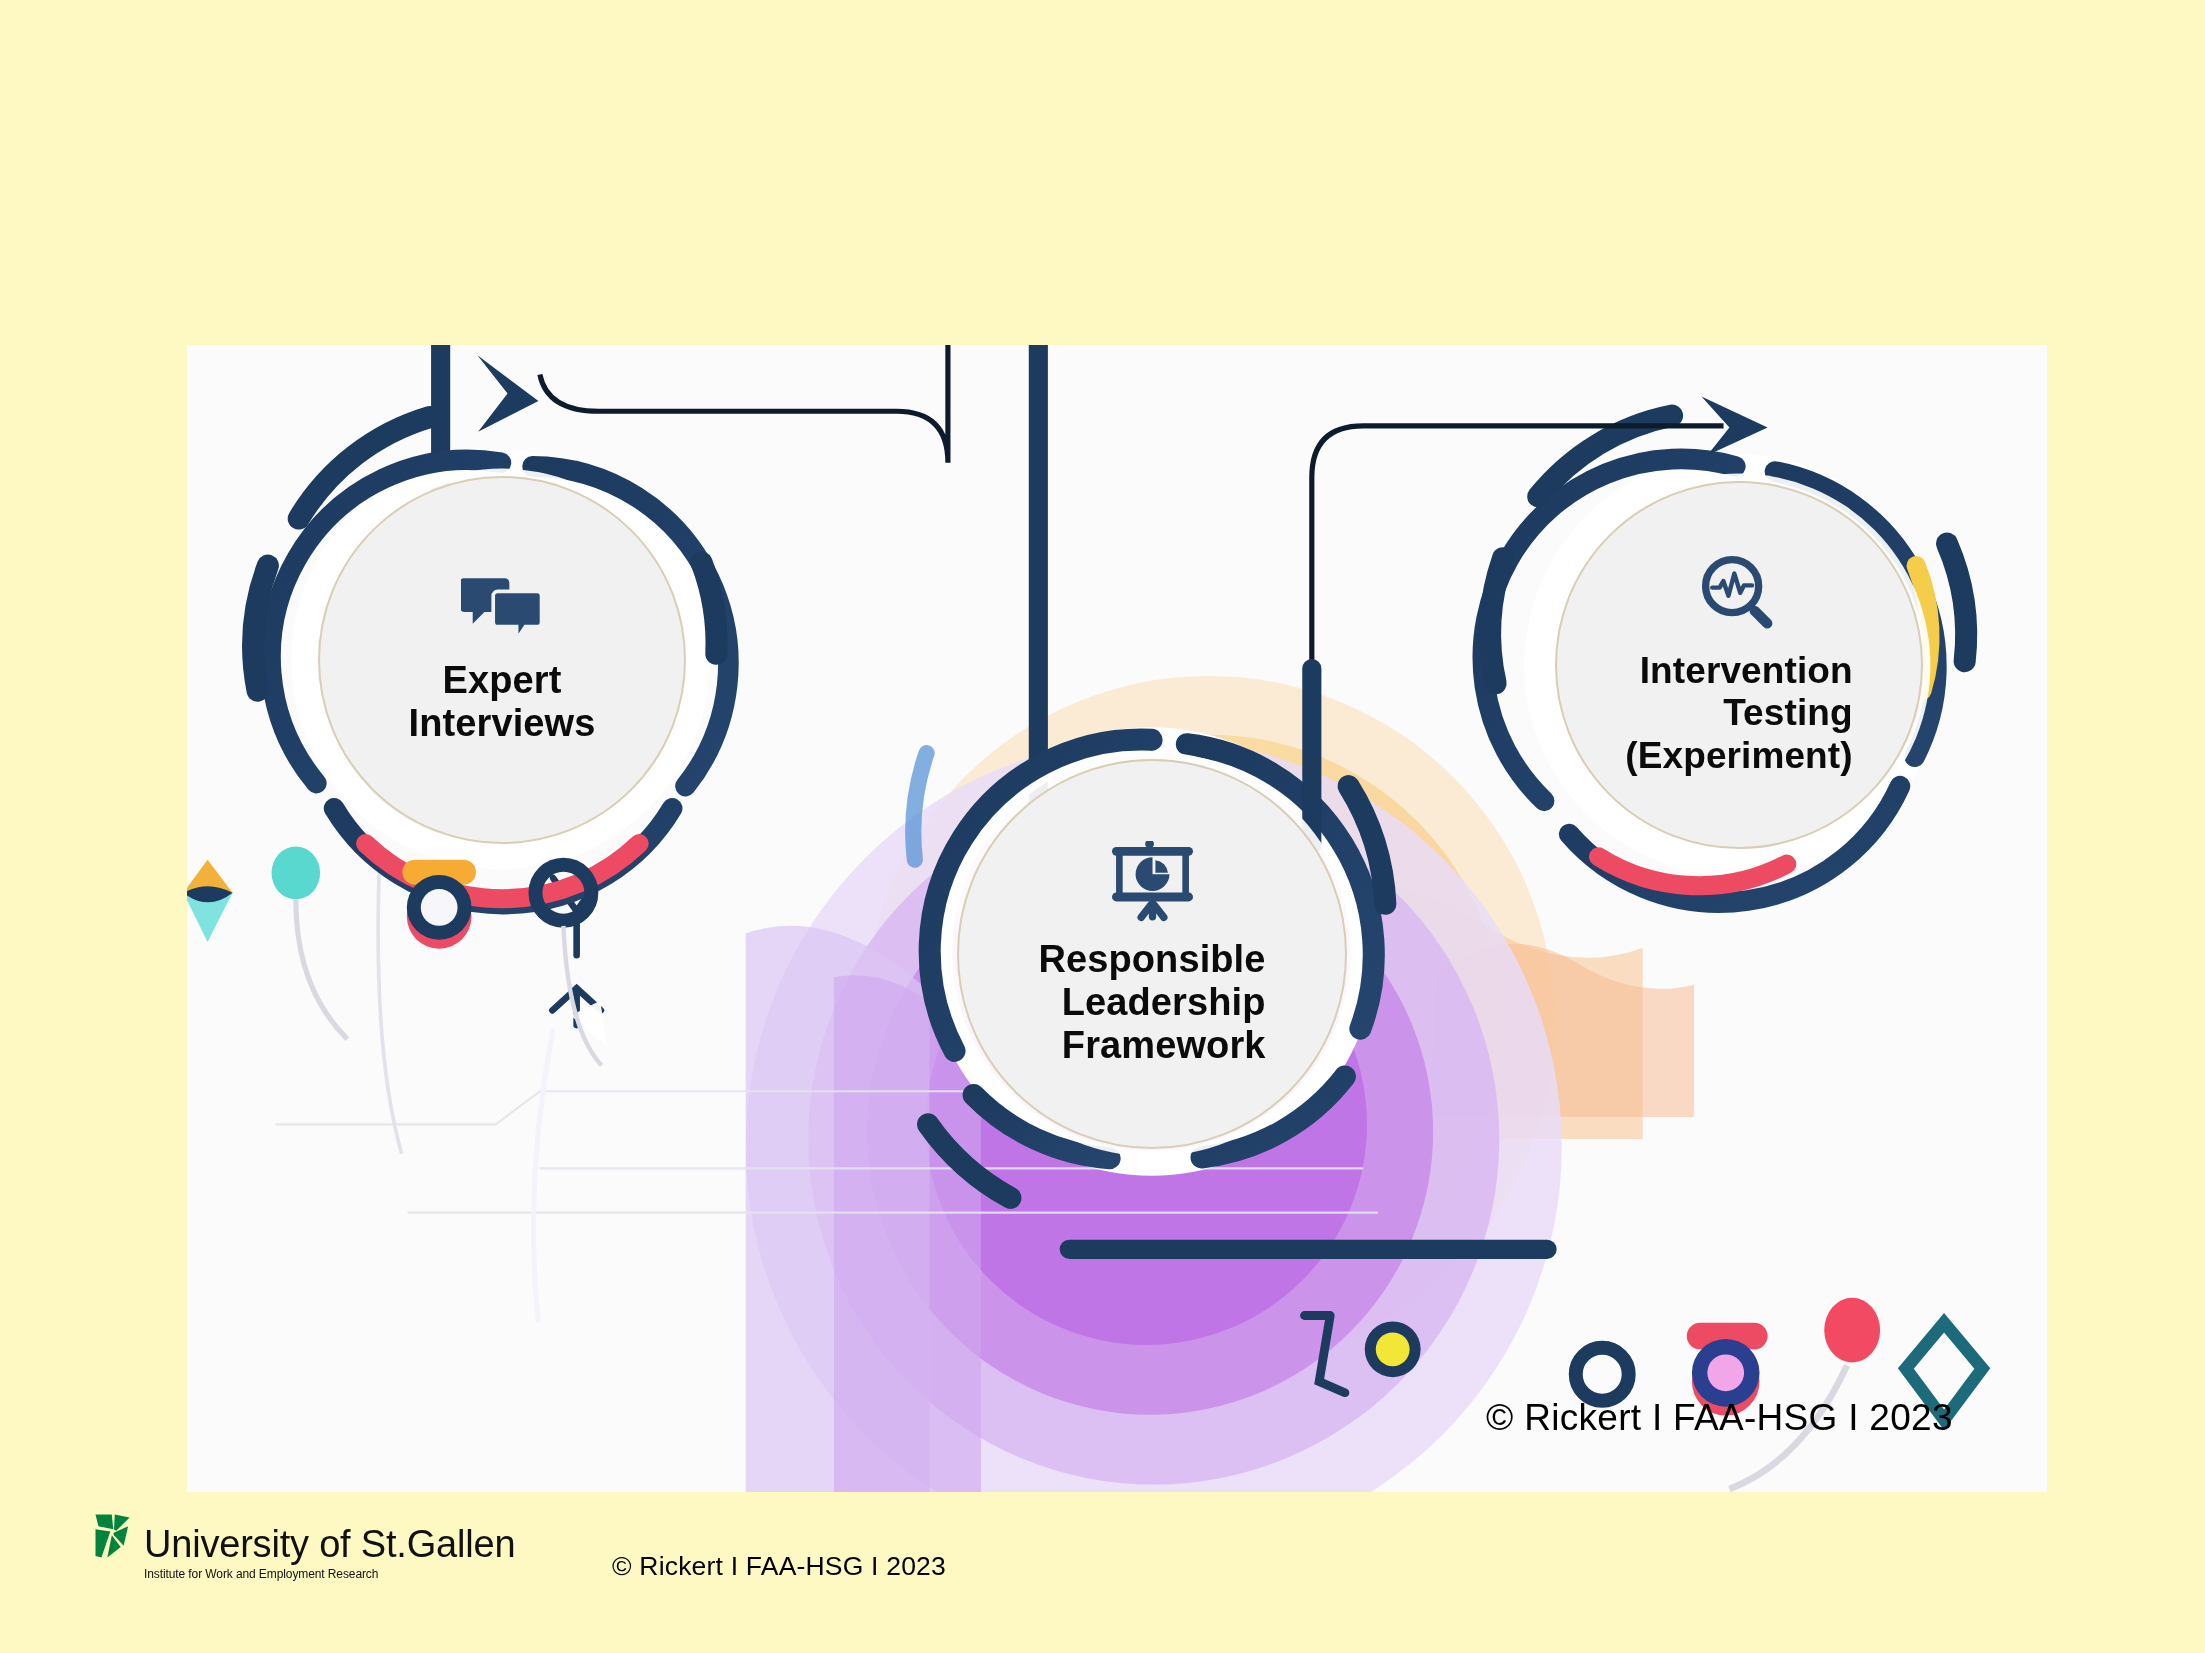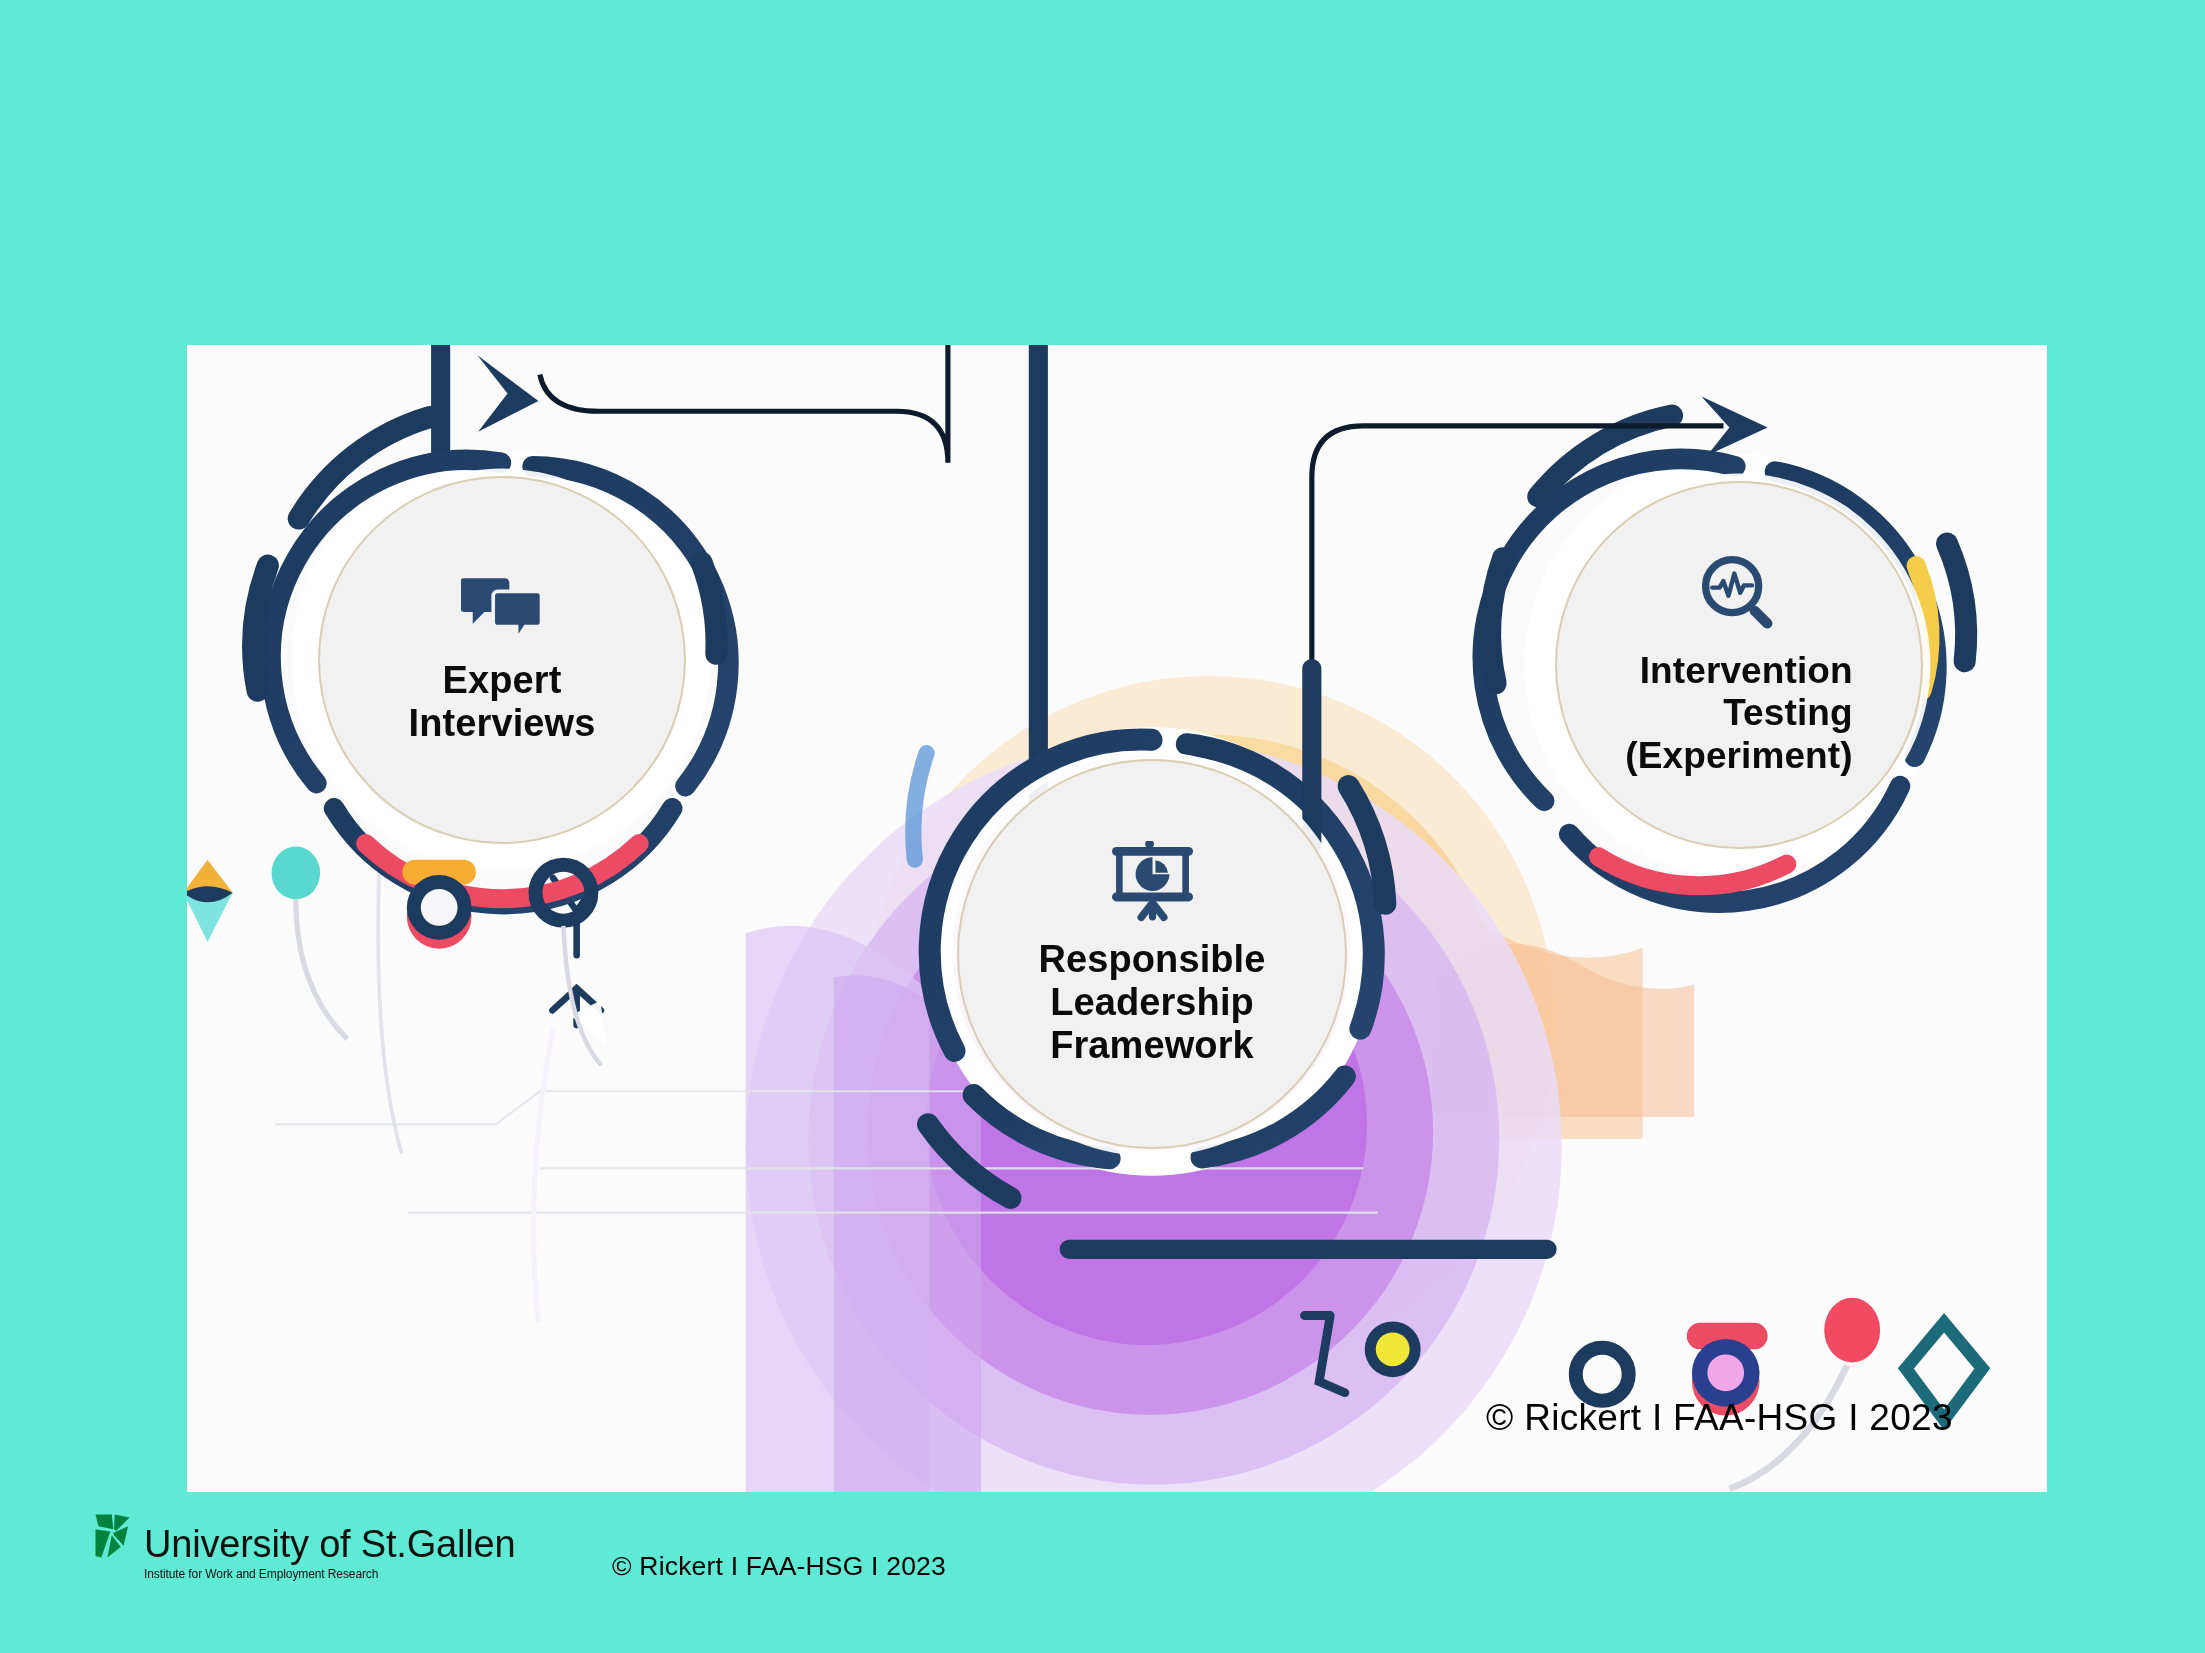--- a/index.html
+++ b/index.html
@@ -4,21 +4,21 @@
 <style>
   html, body {
     margin: 0;
     padding: 0;
     background: #ffffff;
   }
   #slide {
     position: relative;
     width: 2205px;
     height: 1654px;
-    background: #5eead4;
+    background: #fef9c3;
     overflow: hidden;
     font-family: "Liberation Sans", sans-serif;
   }
 
   
   #artwork {
     position: absolute;
     left: 187px;
     top: 345px;
     width: 1860px;
@@ -54,21 +54,21 @@
   }
 
   #node-expert {
     left: 318px; top: 476px; width: 368px; height: 368px;
   }
   #node-expert .node-label { font-size: 38px; }
 
   #node-framework {
     left: 957px; top: 759px; width: 390px; height: 390px;
   }
-  #node-framework .node-label { font-size: 38px; }
+  #node-framework .node-label { font-size: 38px; text-align: right; }
 
   #node-intervention {
     left: 1555px; top: 481px; width: 368px; height: 368px;
   }
   #node-intervention .node-label { font-size: 37px; text-align: right; }
 
   
   .credit {
     position: absolute;
     color: #000000;

